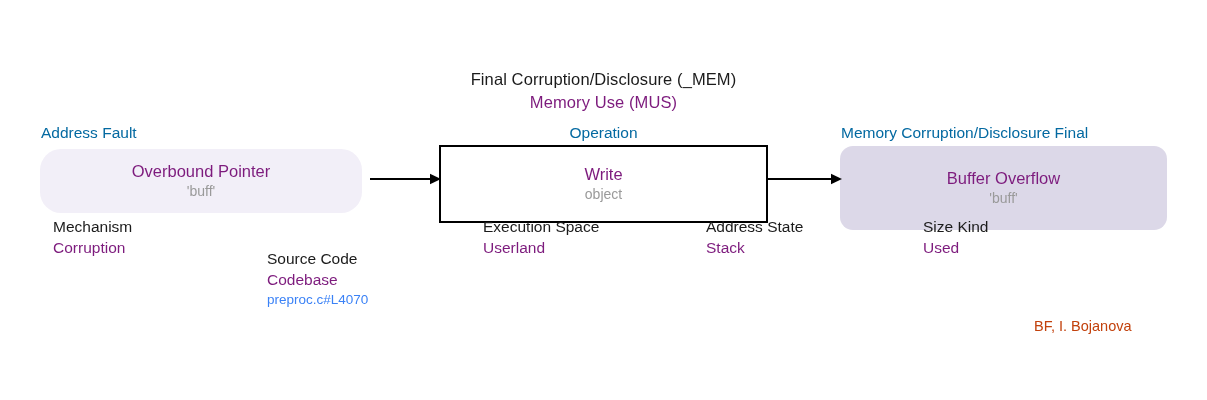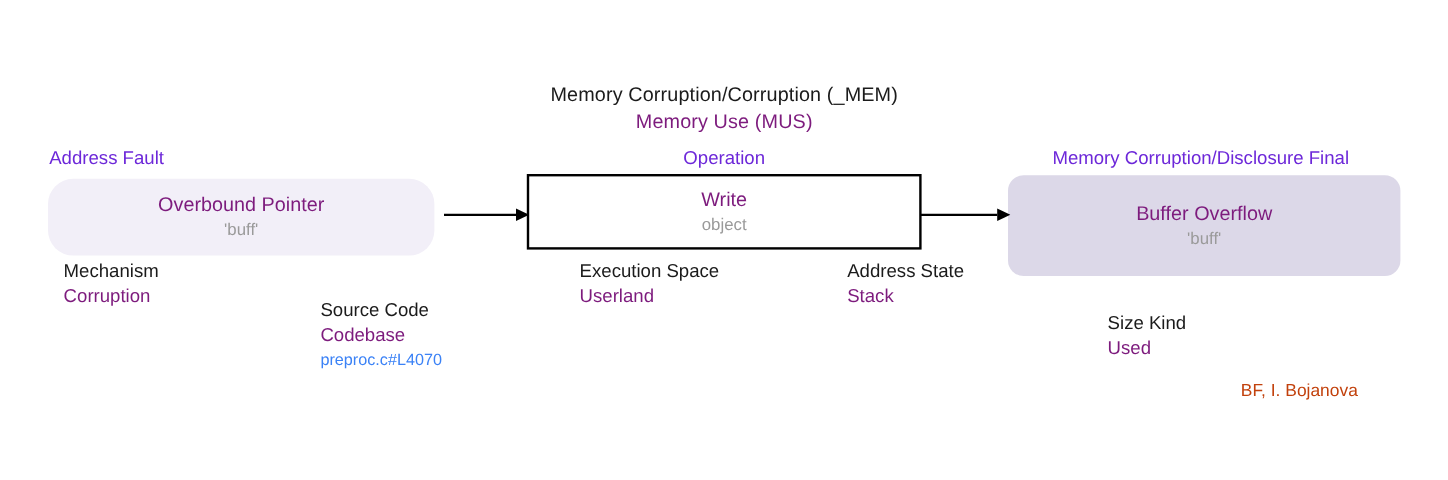--- a/index.html
+++ b/index.html
@@ -37,27 +37,27 @@
     font-size: 16.5px;
     color: #7d1b7d;
     line-height: 23px;
     letter-spacing: 0.1px;
   }
 
   
   .node-header {
     position: absolute;
     font-size: 15.5px;
-    color: #6d28d9;
+    color: #0369a1;
     line-height: 19px;
     white-space: nowrap;
   }
   #header-address-fault { left: 41px;  top: 123px; }
   #header-operation     { left: 439px; top: 123px; width: 329px; text-align: center; }
-  #header-mem-final     { left: 841px; top: 123px; margin-left: 36px; }
+  #header-mem-final     { left: 841px; top: 123px; }
 
   
   .node {
     position: absolute;
     box-sizing: border-box;
     display: flex;
     flex-direction: column;
     align-items: center;
     justify-content: center;
   }
@@ -80,21 +80,21 @@
     width: 322px;
     height: 64px;
     background: #f2eff8;
     border-radius: 21px;
     align-items: center;
   }
   #node-operation {
     left: 439px;
     top: 145px;
     width: 329px;
-    height: 63px;
+    height: 78px;
     background: #ffffff;
     border: 2px solid #000000;
     border-radius: 0;
   }
   #node-mem-final {
     left: 840px;
     top: 146px;
     width: 327px;
     height: 84px;
     background: #dcd8e8;
@@ -128,40 +128,40 @@
   .attr-extra {
     font-size: 13.5px;
     color: #3b82f6;
     line-height: 20px;
   }
 
   #attr-mechanism       { left: 53px;  top: 217px; }
   #attr-source-code     { left: 267px; top: 217px; margin-top: 32px; }
   #attr-execution-space { left: 483px; top: 217px; }
   #attr-address-state   { left: 706px; top: 217px; }
-  #attr-size-kind       { left: 923px; top: 217px; margin-top: 43px; }
+  #attr-size-kind       { left: 923px; top: 217px; }
 
   
   #footer-credit {
     position: absolute;
     left: 1034px;
     top: 316px;
     font-size: 14.5px;
     color: #c2410c;
     line-height: 20px;
     white-space: nowrap;
   }
 </style>
 </head>
 <body>
 
 <div id="canvas">
 
   <div class="title-block">
-    <div class="title-main">Memory Corruption/Corruption (_MEM)</div>
+    <div class="title-main">Final Corruption/Disclosure (_MEM)</div>
     <div class="title-sub">Memory Use (MUS)</div>
   </div>
 
   <div class="node-header" id="header-address-fault">Address Fault</div>
   <div class="node-header" id="header-operation">Operation</div>
   <div class="node-header" id="header-mem-final">Memory Corruption/Disclosure Final</div>
 
   <div class="node" id="node-address-fault">
     <div class="node-title">Overbound Pointer</div>
     <div class="node-sub">'buff'</div>

